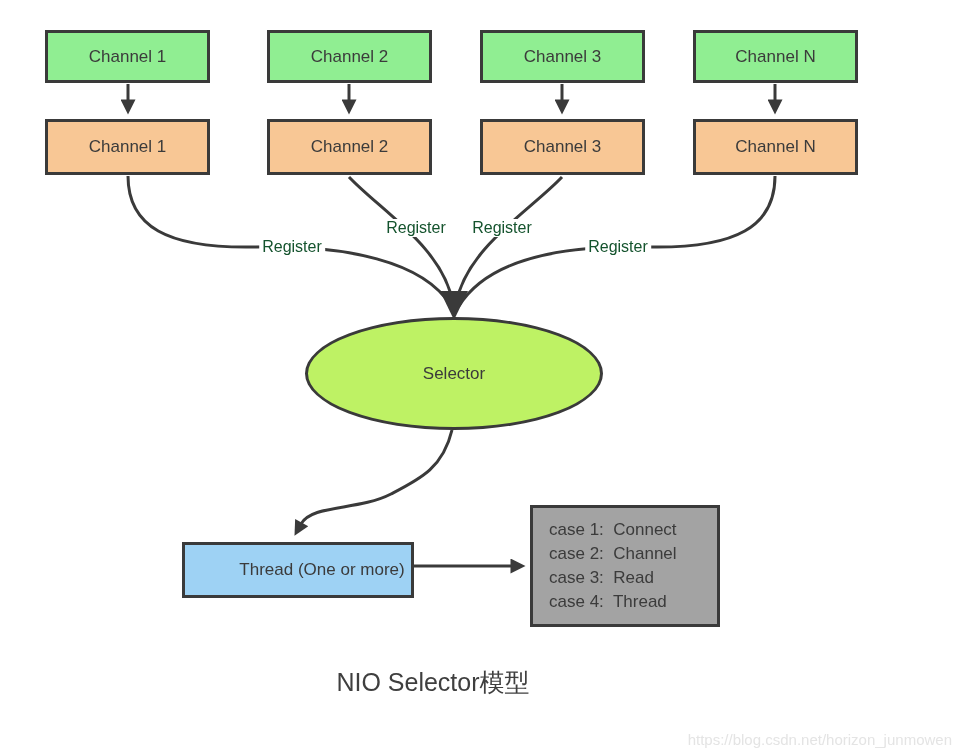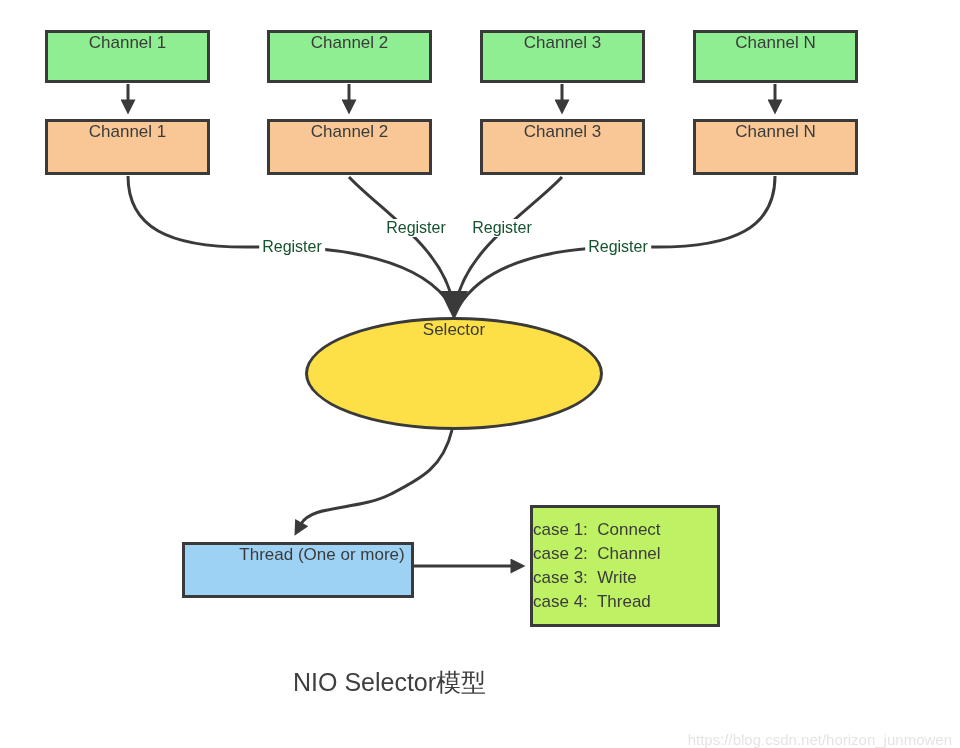--- a/index.html
+++ b/index.html
@@ -1,31 +1,31 @@
 <!DOCTYPE html>
 <html><head>
 <meta charset="utf-8">
 <style>
   html,body{margin:0;padding:0;background:#ffffff;}
   #canvas{position:relative;width:960px;height:748px;background:#ffffff;overflow:hidden;
           font-family:"Liberation Sans", sans-serif;color:#3b3b3b;}
   #connectors{position:absolute;left:0;top:0;z-index:1;}
   .box{position:absolute;box-sizing:border-box;border:3px solid #3a3a3a;
-       display:flex;align-items:flex-start;justify-content:center;
+       display:flex;align-items:center;justify-content:center;
        font-size:17px;color:#3b3b3b;z-index:2;}
   .green{background:#90EE92;}
   .orange{background:#F8C795;}
   .blue{background:#9ED2F4;}
-  .ellipse{border-radius:50%;background:#fde047;}
-  .case-box{background:#bef264;flex-direction:column;align-items:flex-start;
-            justify-content:center;font-size:17px;line-height:24px;}
+  .ellipse{border-radius:50%;background:#bef264;}
+  .case-box{background:#a3a3a3;flex-direction:column;align-items:flex-start;
+            justify-content:center;padding-left:16px;font-size:17px;line-height:24px;}
   .case-box span{white-space:pre;}
   .reg{position:absolute;transform:translate(-50%,-50%);background:#ffffff;
        padding:0 3px;font-size:16px;color:#14532d;z-index:2;}
-  .title{position:absolute;left:293px;top:666px;width:320px;text-align:left;
+  .title{position:absolute;left:273px;top:666px;width:320px;text-align:center;
          font-size:25px;color:#3f3f3f;z-index:2;}
   .watermark{position:absolute;right:8px;bottom:0;font-size:15px;
              color:#E4E4E4;z-index:2;}
 </style>
 </head>
 <body>
 
 <div id="canvas">
 
   <svg id="connectors" width="960" height="748" viewBox="0 0 960 748">
@@ -87,21 +87,21 @@
     <span>Selector</span>
   </div>
 
   <div class="box blue" style="left:182px;top:542px;width:232px;height:56px;padding-left:48px;">
     <span>Thread (One or more)</span>
   </div>
 
   <div class="box case-box" style="left:530px;top:505px;width:190px;height:122px;">
     <span>case 1:  Connect</span>
     <span>case 2:  Channel</span>
-    <span>case 3:  Write</span>
+    <span>case 3:  Read</span>
     <span>case 4:  Thread</span>
   </div>
 
   <div class="title">NIO Selector模型</div>
 
   <div class="watermark">https://blog.csdn.net/horizon_junmowen</div>
 
 </div>
 
 </body></html>

